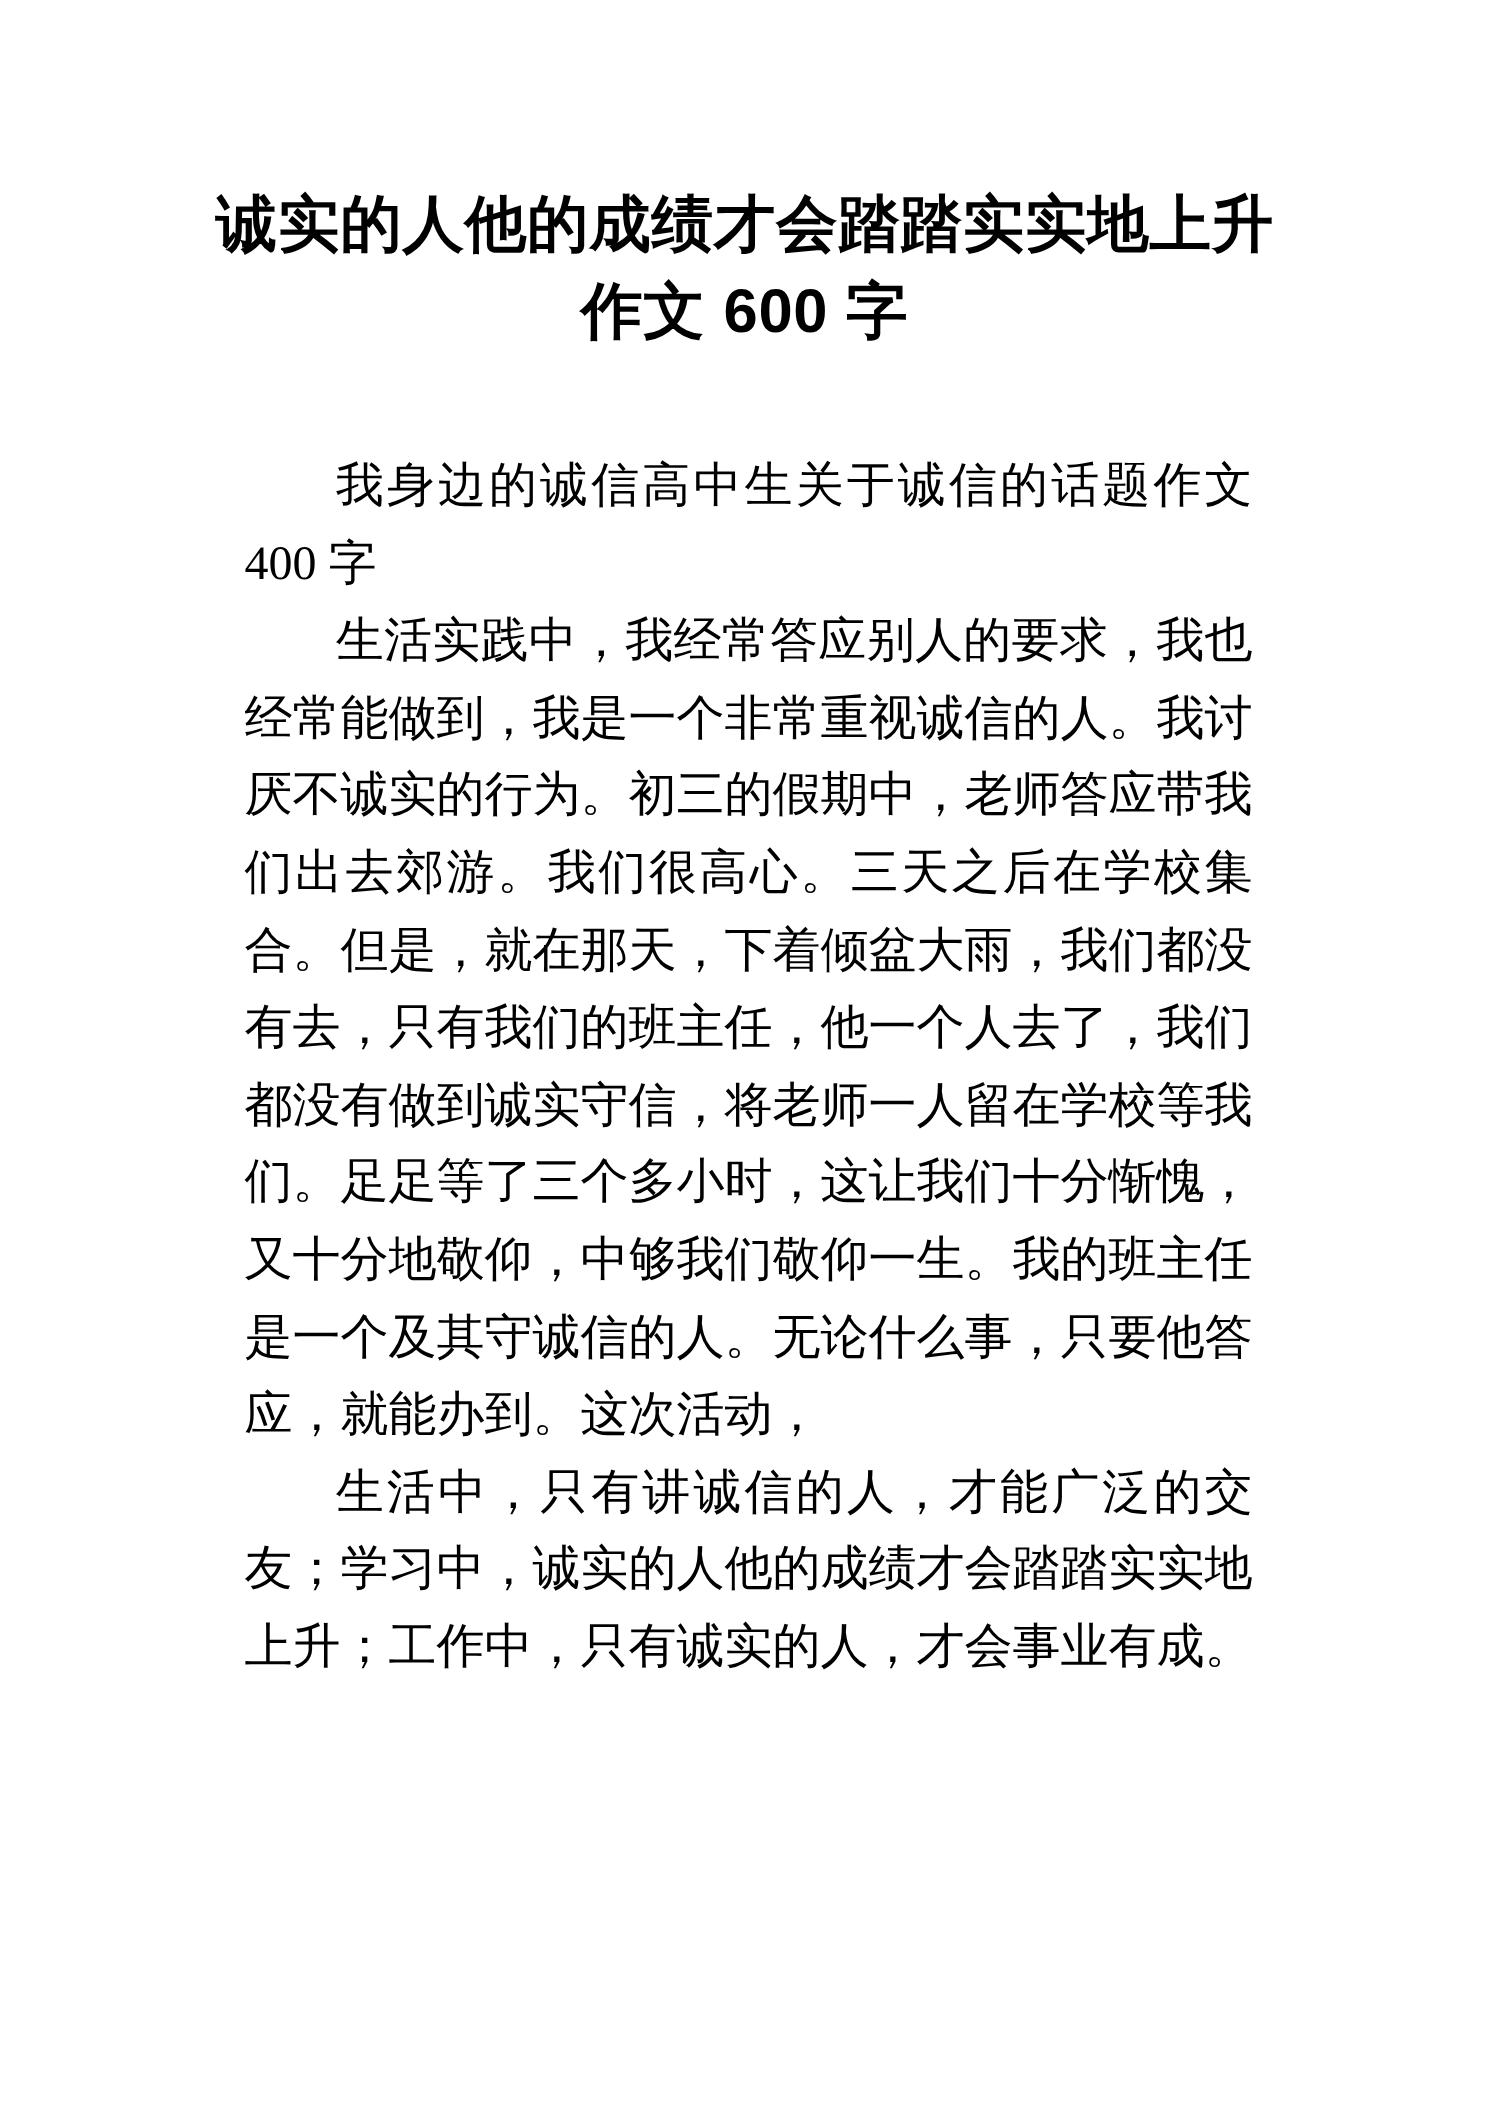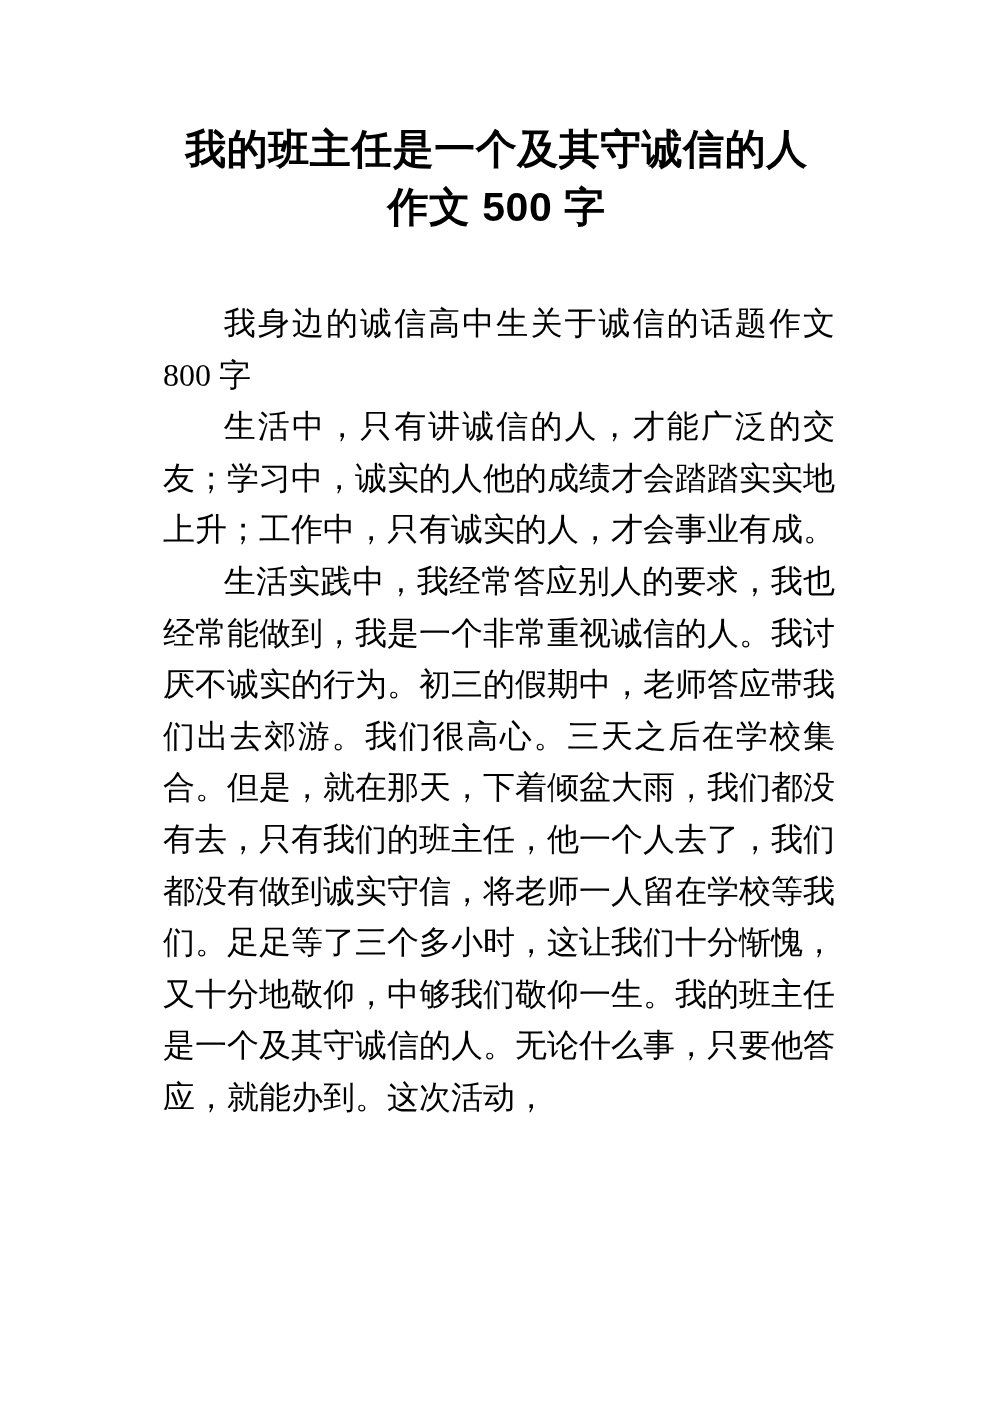--- a/index.html
+++ b/index.html
@@ -49,23 +49,23 @@
     padding: 0;
     text-indent: 1.9em;
   }
 </style>
 </head>
 <body>
 
 <div class="page">
 
   <h1 class="doc-title">
-    <span class="title-line">我的班主任是一个及其守诚信的人</span>
-    <span class="title-line">作文 500 字</span>
+    <span class="title-line">诚实的人他的成绩才会踏踏实实地上升</span>
+    <span class="title-line">作文 600 字</span>
   </h1>
 
   <div class="doc-body">
-    <p>我身边的诚信高中生关于诚信的话题作文 800 字</p>
+    <p>我身边的诚信高中生关于诚信的话题作文 400 字</p>
+    <p>生活实践中，我经常答应别人的要求，我也经常能做到，我是一个非常重视诚信的人。我讨厌不诚实的行为。初三的假期中，老师答应带我们出去郊游。我们很高心。三天之后在学校集合。但是，就在那天，下着倾盆大雨，我们都没有去，只有我们的班主任，他一个人去了，我们都没有做到诚实守信，将老师一人留在学校等我们。足足等了三个多小时，这让我们十分惭愧，又十分地敬仰，中够我们敬仰一生。我的班主任是一个及其守诚信的人。无论什么事，只要他答应，就能办到。这次活动，</p>
     <p>生活中，只有讲诚信的人，才能广泛的交友；学习中，诚实的人他的成绩才会踏踏实实地上升；工作中，只有诚实的人，才会事业有成。</p>
-    <p>生活实践中，我经常答应别人的要求，我也经常能做到，我是一个非常重视诚信的人。我讨厌不诚实的行为。初三的假期中，老师答应带我们出去郊游。我们很高心。三天之后在学校集合。但是，就在那天，下着倾盆大雨，我们都没有去，只有我们的班主任，他一个人去了，我们都没有做到诚实守信，将老师一人留在学校等我们。足足等了三个多小时，这让我们十分惭愧，又十分地敬仰，中够我们敬仰一生。我的班主任是一个及其守诚信的人。无论什么事，只要他答应，就能办到。这次活动，</p>
   </div>
 
 </div>
 
 </body></html>

